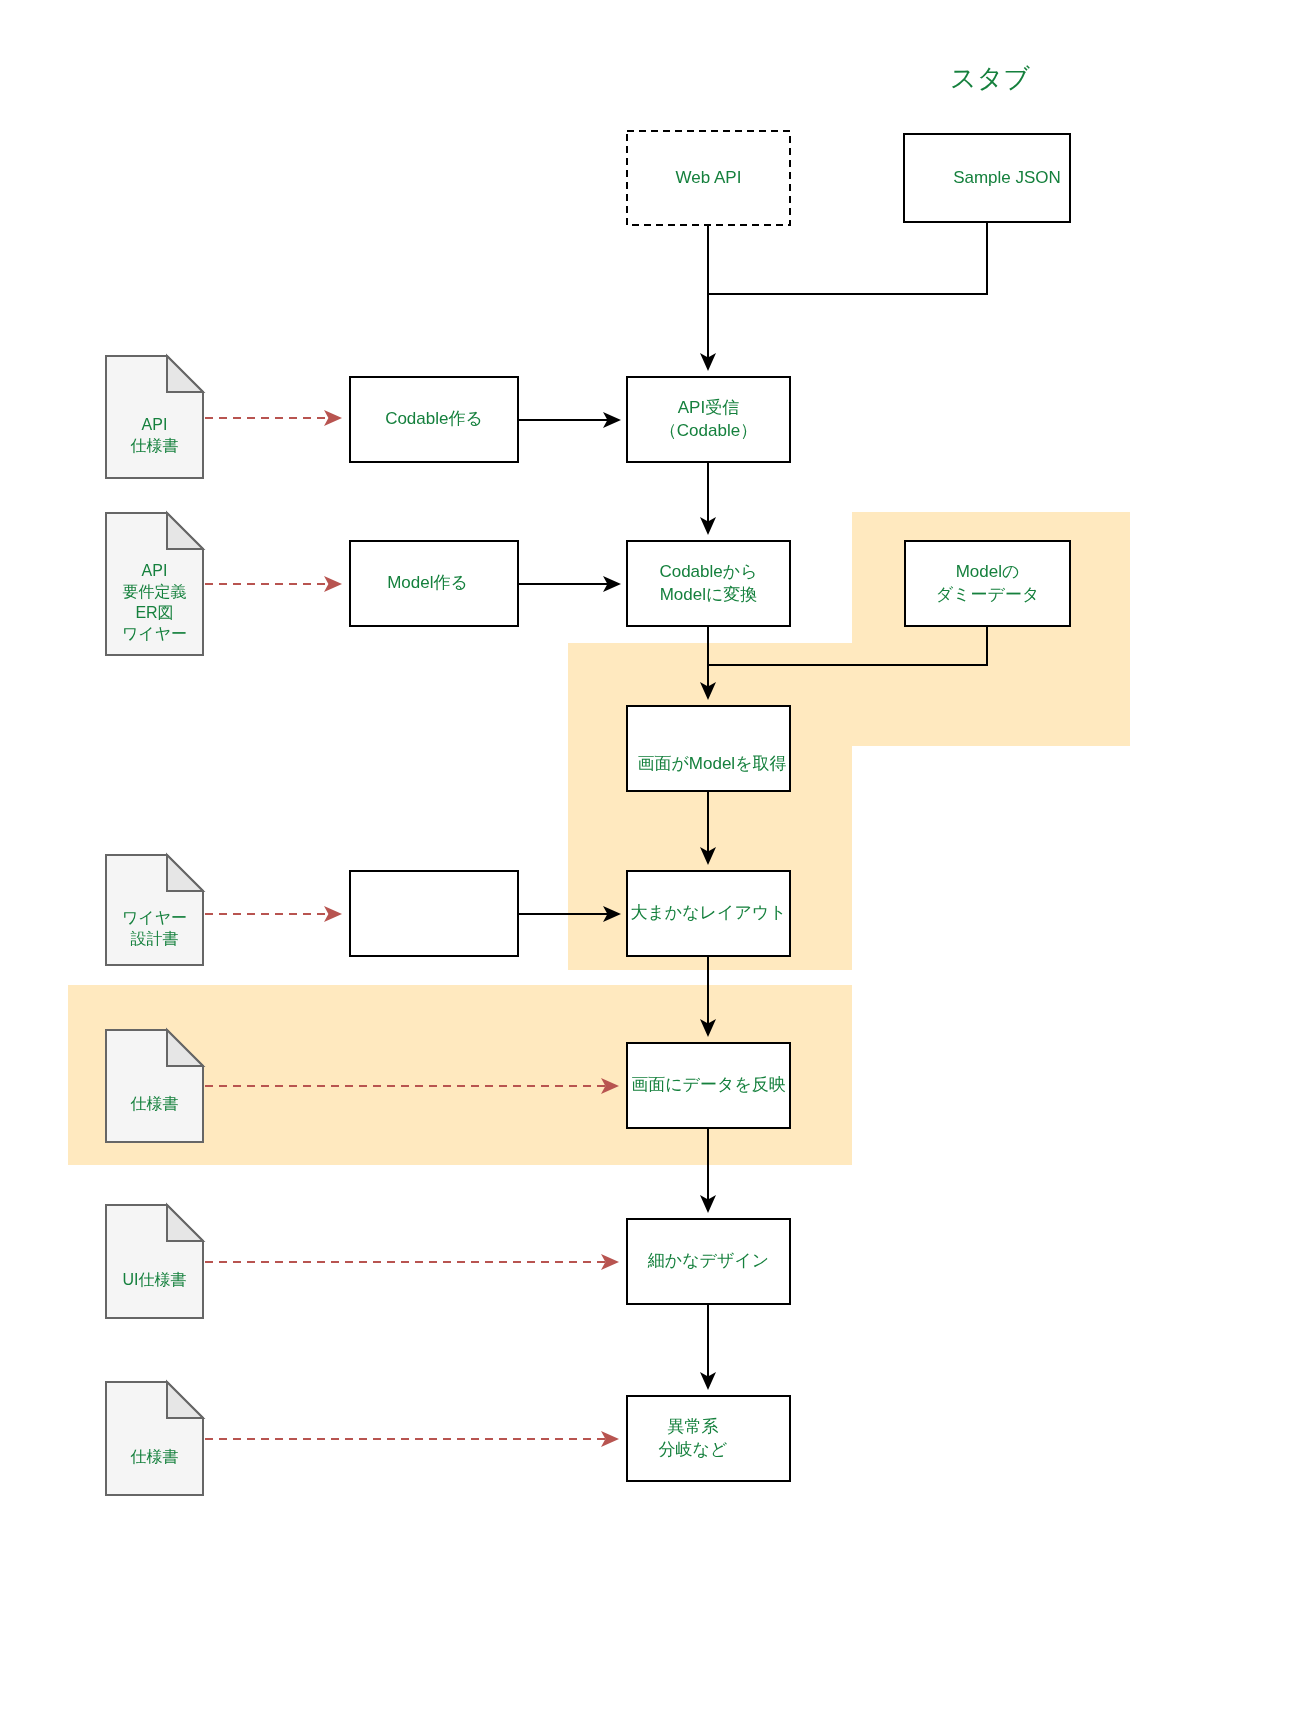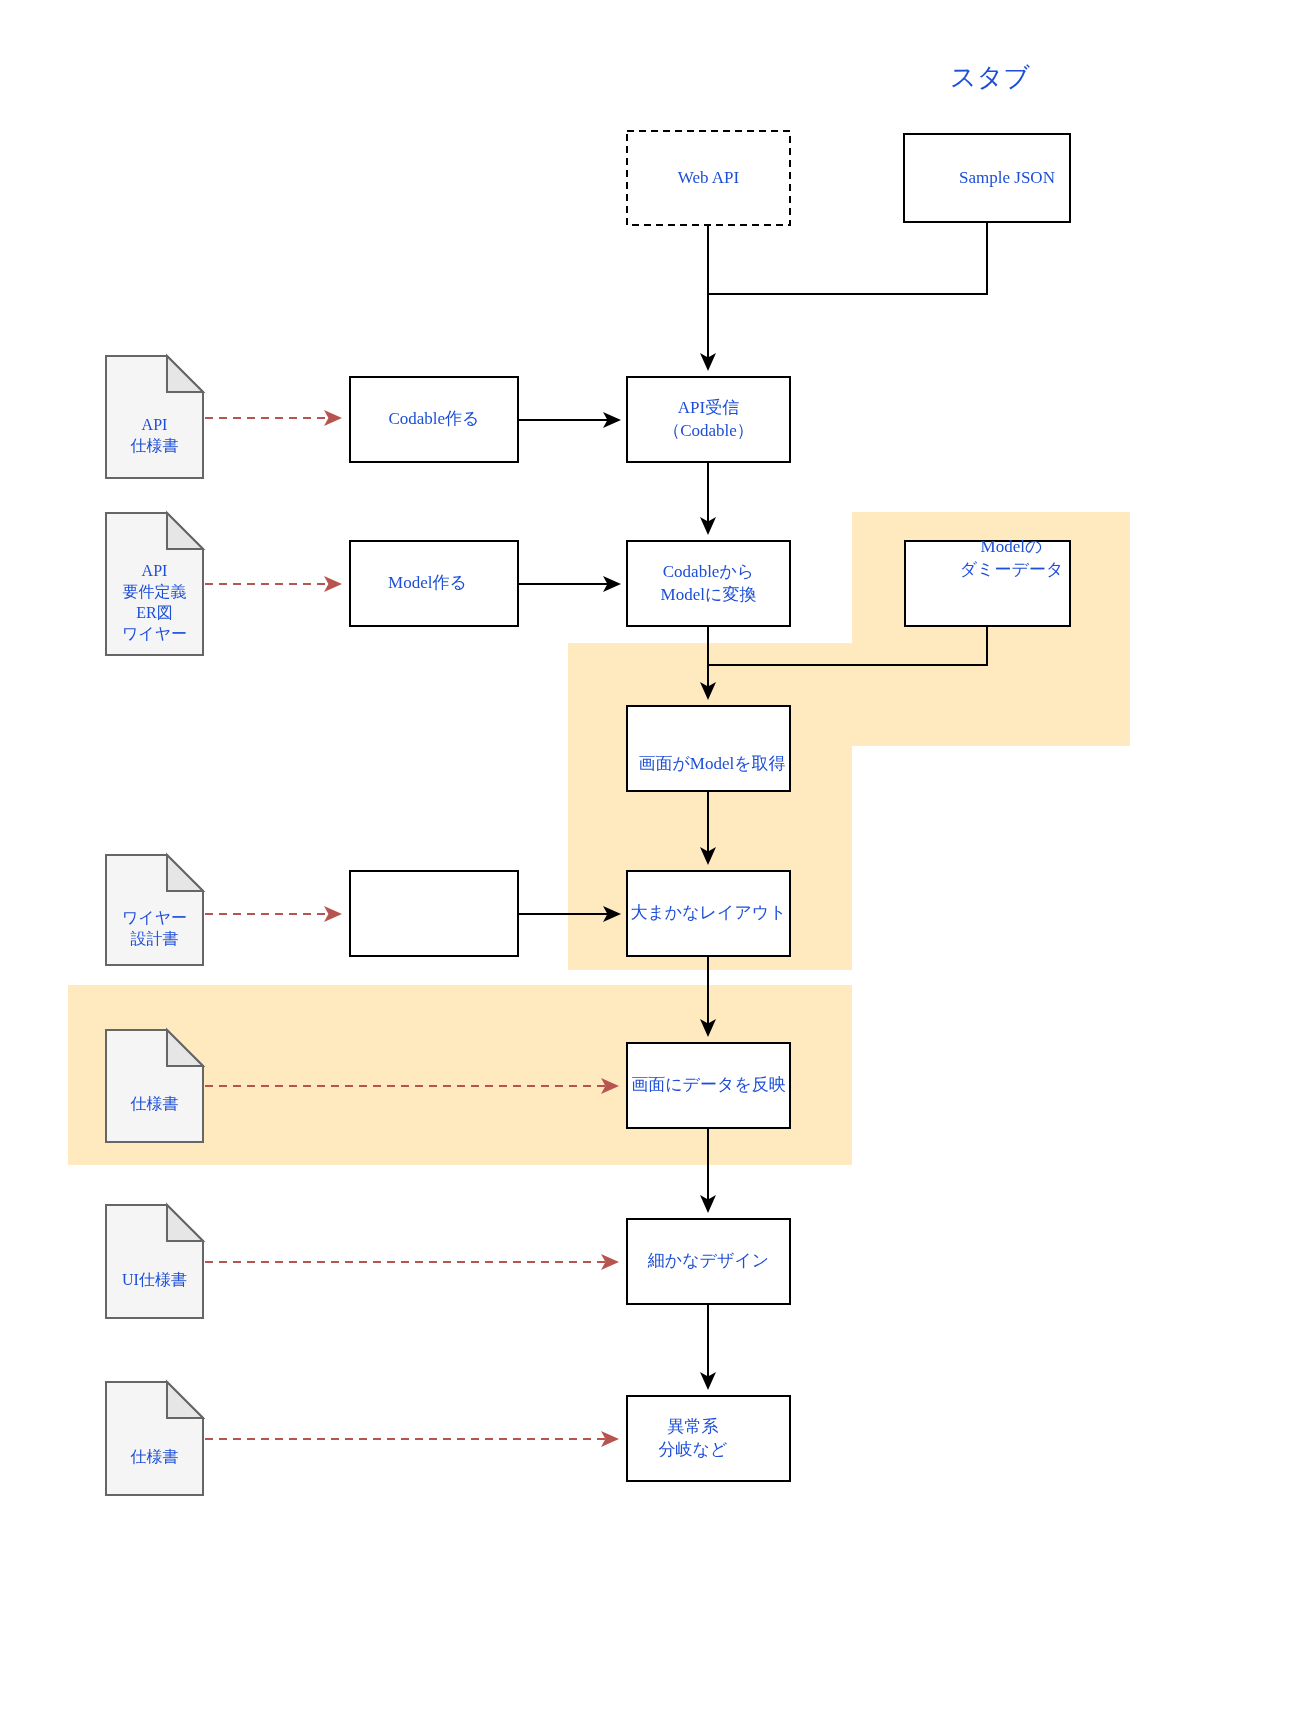--- a/index.html
+++ b/index.html
@@ -6,25 +6,24 @@
   body{
     font-family:"Liberation Sans","DejaVu Sans",sans-serif;
     width:1311px;height:1716px;position:relative;overflow:hidden;
   }
   #stage{position:relative;width:1311px;height:1716px;}
   svg#canvas{position:absolute;left:0;top:0;width:1311px;height:1716px;}
   .lbl{
     position:absolute;
     display:flex;align-items:center;justify-content:center;
     text-align:center;
-    color:#1d4ed8;
+    color:#15803d;
     line-height:1.32;
     pointer-events:none;
     white-space:pre-line;
-    font-family:Liberation Serif, serif;
   }
   .box-label{font-size:17px;}
   .doc-label{font-size:16px;}
   .title-label{font-size:26px;}
 </style>
 </head>
 <body>
 
 <div id="stage">
 
@@ -152,21 +151,21 @@
 
   <div class="lbl box-label" style="left:627px;top:131px;width:163px;height:94px;">Web API</div>
   <div class="lbl box-label" style="left:904px;top:134px;width:166px;height:88px;margin-left:20px;">Sample JSON</div>
 
   <div class="lbl box-label" style="left:350px;top:377px;width:168px;height:85px;">Codable作る</div>
   <div class="lbl box-label" style="left:627px;top:377px;width:163px;height:85px;border-radius:18px;">API受信
 （Codable）</div>
   <div class="lbl box-label" style="left:350px;top:541px;width:155px;height:85px;">Model作る</div>
   <div class="lbl box-label" style="left:627px;top:541px;width:163px;height:85px;">Codableから
 Modelに変換</div>
-  <div class="lbl box-label" style="left:905px;top:516px;width:165px;height:85px;padding-left:24px;">Modelの
+  <div class="lbl box-label" style="left:905px;top:541px;width:165px;height:85px;">Modelの
 ダミーデータ</div>
   <div class="lbl box-label" style="left:627px;top:706px;width:170px;height:85px;margin-top:16px;">画面がModelを取得</div>
   <div class="lbl box-label" style="left:627px;top:871px;width:163px;height:85px;">大まかなレイアウト</div>
   <div class="lbl box-label" style="left:627px;top:1043px;width:163px;height:85px;">画面にデータを反映</div>
   <div class="lbl box-label" style="left:627px;top:1219px;width:163px;height:85px;">細かなデザイン</div>
   <div class="lbl box-label" style="left:627px;top:1396px;width:132px;height:85px;">異常系
 分岐など</div>
 
   <div class="lbl doc-label" style="left:106px;top:392px;width:97px;height:86px;">API
 仕様書</div>

